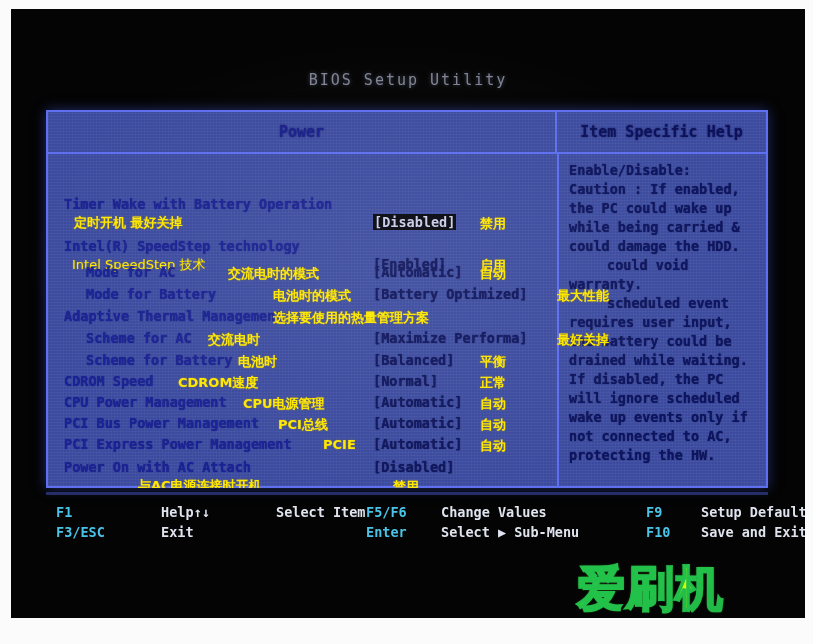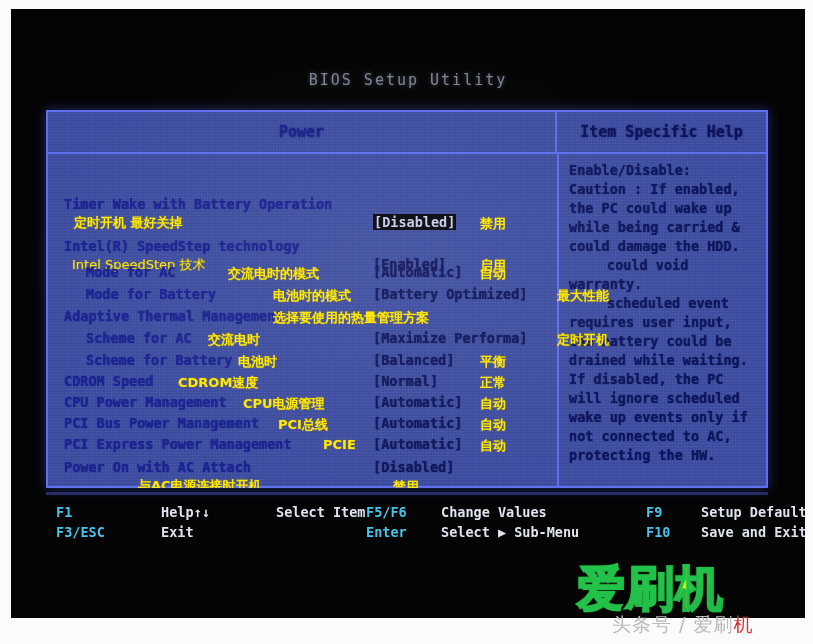--- a/index.html
+++ b/index.html
@@ -337,21 +337,21 @@
           <div class="help-line" style="top: 177px;">the battery could be</div>
           <div class="help-line" style="top: 196px;">drained while waiting.</div>
           <div class="help-line" style="top: 215px;">If disabled, the PC</div>
           <div class="help-line" style="top: 234px;">will ignore scheduled</div>
           <div class="help-line" style="top: 253px;">wake up events only if</div>
           <div class="help-line" style="top: 272px;">not connected to AC,</div>
           <div class="help-line" style="top: 291px;">protecting the HW.</div>
         </div>
 
     <span class="cn-overflow" style="left: 509px; top: 175px;">最大性能</span>
-        <span class="cn-overflow" style="left: 509px; top: 219px;">定时开机</span>
+        <span class="cn-overflow" style="left: 509px; top: 219px;">最好关掉</span>
       </div>
 
     <div id="fnbar">
       <div id="fnbar-topline"></div>
     <span class="fn-key" style="left: 10px; top: 6px;">F1</span>
         <span class="fn-desc" style="left: 115px; top: 6px;">Help↑↓</span>
         <span class="fn-key" style="left: 10px; top: 26px;">F3/ESC</span>
         <span class="fn-desc" style="left: 115px; top: 26px;">Exit</span>
         <span class="fn-desc" style="left: 230px; top: 6px;">Select Item</span>
         <span class="fn-key" style="left: 320px; top: 6px;">F5/F6</span>
@@ -362,16 +362,13 @@
         <span class="fn-desc" style="left: 655px; top: 6px;">Setup Defaults</span>
         <span class="fn-key" style="left: 600px; top: 26px;">F10</span>
         <span class="fn-desc" style="left: 655px; top: 26px;">Save and Exit</span>
       </div>
 
     <div id="watermark">爱刷机</div>
 
     <div id="vignette"></div>
   </div>
 
-  <div id="footer-credit">
-    <span>头条号 / 爱刷</span><span class="redmark">机</span>
-  </div>
 </div>
 
 </body></html>

